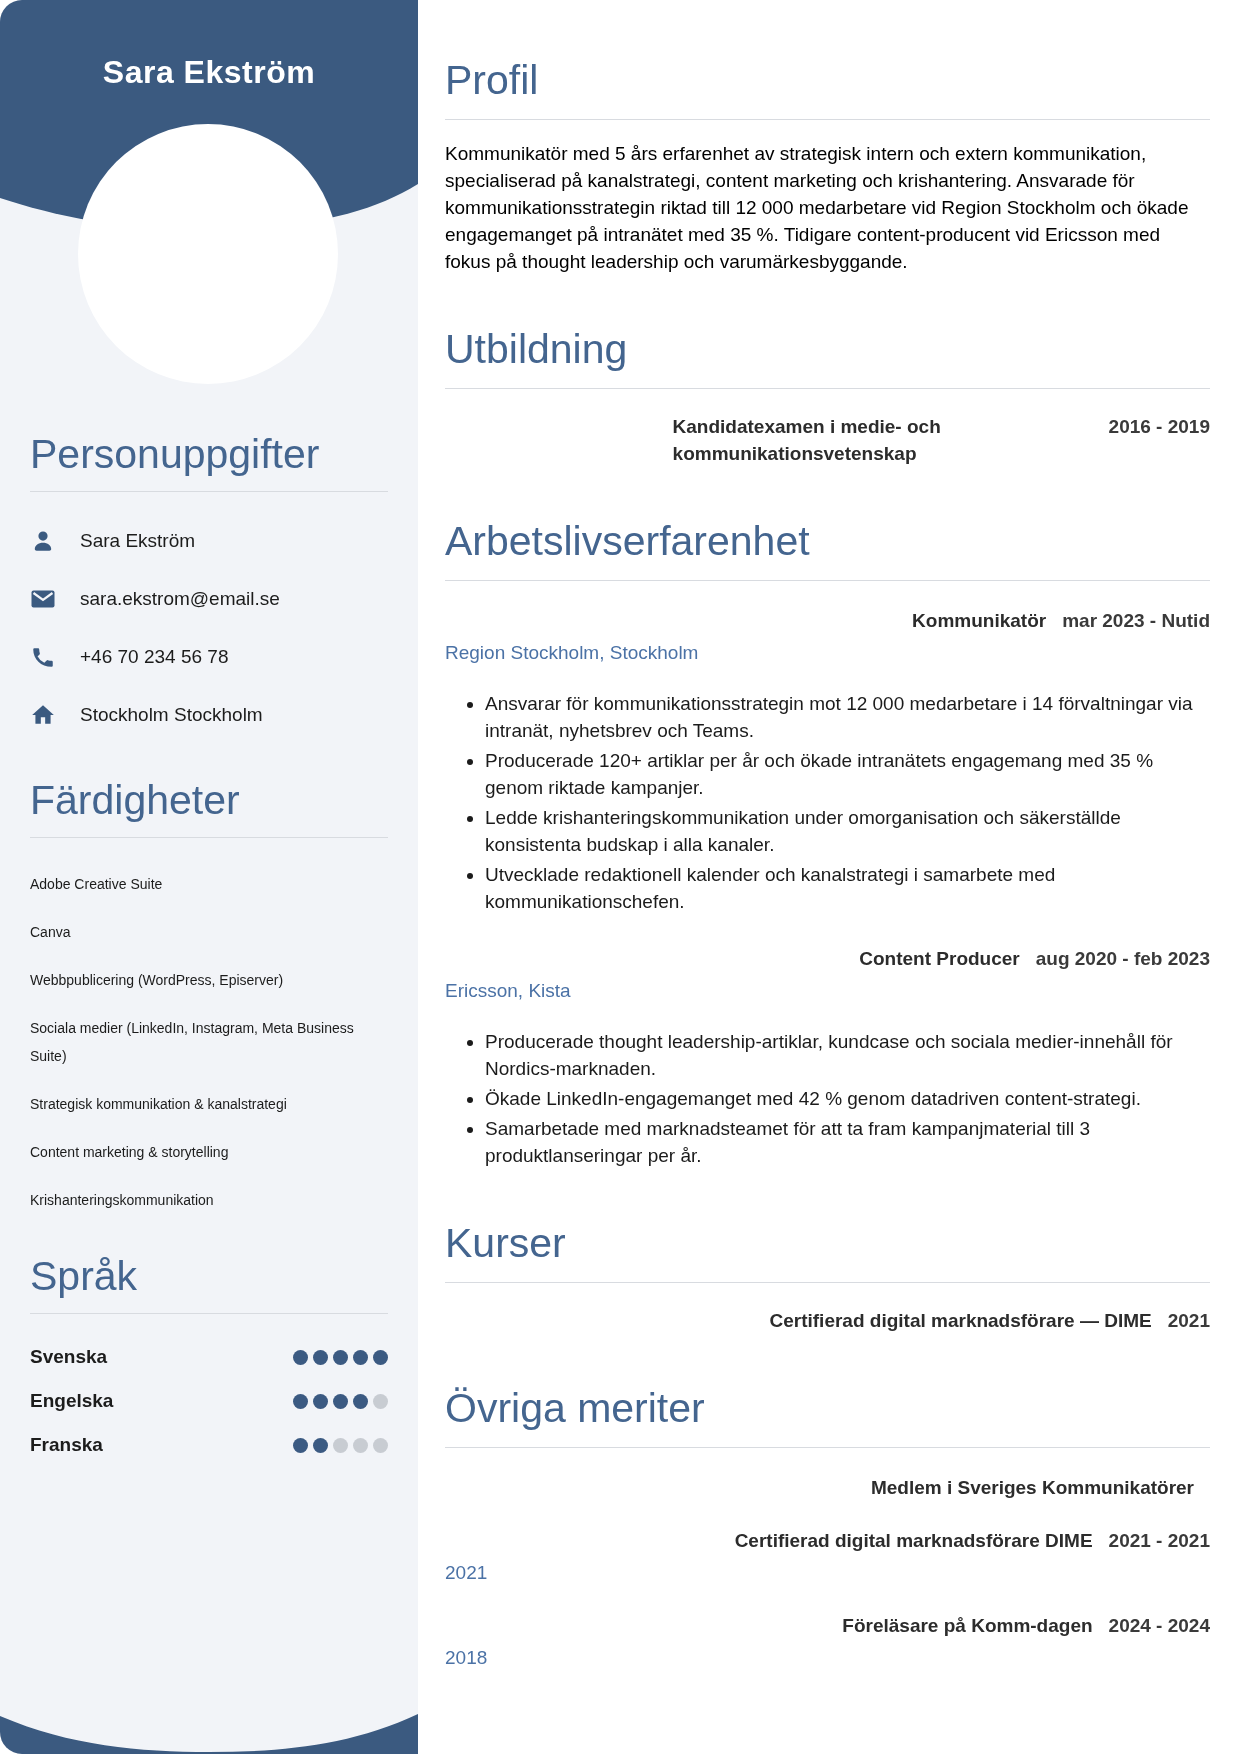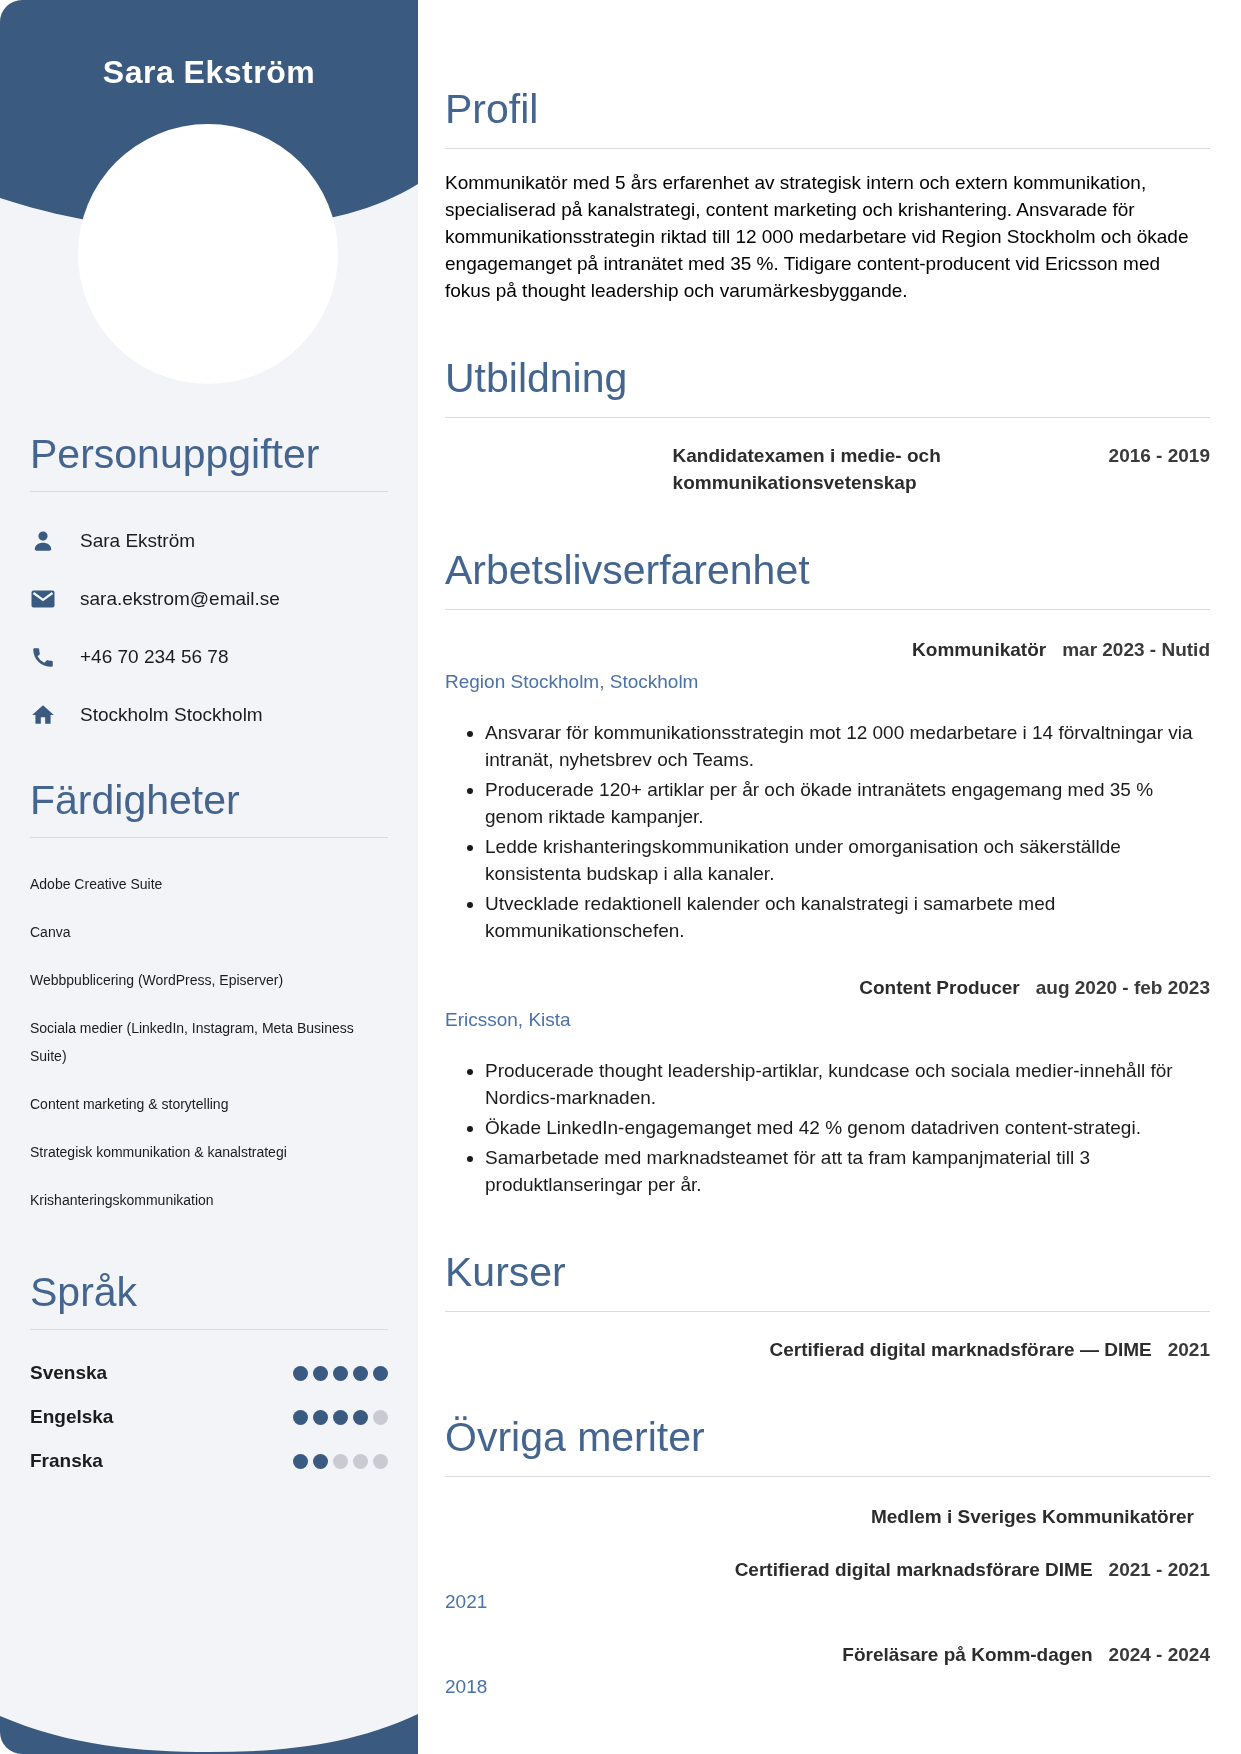--- a/index.html
+++ b/index.html
@@ -17,33 +17,33 @@
   .photo { position:absolute; top:124px; left:78px; width:260px; height:260px;
            border-radius:50%; background:#ffffff; }
   .side-content { position:relative; padding:432px 30px 0 30px; }
   h2 { font-size:41px; font-weight:400; color:#44658f; line-height:1.1; }
   .rule { border-top:1px solid #d8dbe0; margin-top:14px; }
   .contacts { list-style:none; margin-top:36px; }
   .contact { display:flex; align-items:center; gap:24px; margin-bottom:32px; font-size:19px; }
   .contact .cicon { flex:0 0 26px; height:26px; }
   .contact svg { width:26px; height:26px; fill:#3b5a80; display:block; }
   .side-sec { margin-top:50px; }
-  .lang-sec { margin-top:56px; }
+  .lang-sec { margin-top:40px; }
   .skills { list-style:none; margin-top:32px; }
   .skills li { font-size:14px; line-height:28px; margin-bottom:20px; }
   .langs { list-style:none; margin-top:32px; }
   .lang { display:flex; justify-content:space-between; align-items:center; margin-bottom:22px; font-size:19px;font-weight:bold; }
   .dots { display:flex; gap:5px; }
   .dot { width:15px; height:15px; border-radius:50%; background:#c8ccd2; }
   .dot-filled { background:#3b5a82; }
   .side-footer { position:absolute; bottom:0; left:0; width:418px; height:70px; }
   .side-footer svg { display:block; width:418px; height:70px; }
 
   
-  .main { flex:1 1 auto; padding:87px 31px 0 27px; }
+  .main { flex:1 1 auto; padding:58px 31px 0 27px; }
   .sec { margin-top:52px; }
   .sec:first-child { margin-top:0; }
   .sec-rule { border-top:1px solid #d8dbe0; margin-top:16px; }
   .profile-text { margin-top:20px; font-size:19px; line-height:27px; color:#000000; }
   .entries { margin-top:4px; }
   .entry { margin-top:24px; }
   .erow { display:flex; justify-content:flex-end; align-items:flex-start; gap:16px; }
   .etitle { font-weight:700; font-size:19px; line-height:27px; color:#2c2c2c; max-width:620px; }
   .etitle.w-narrow { max-width:420px; }
   .edate { font-weight:700; font-size:19px; line-height:27px; color:#3a3a3a; white-space:nowrap; }
@@ -115,22 +115,22 @@
 
       <section class="side-sec">
         <h2>Färdigheter</h2>
         <div class="rule"></div>
         <ul class="skills">
 
         <li>Adobe Creative Suite</li>
             <li>Canva</li>
             <li>Webbpublicering (WordPress, Episerver)</li>
             <li>Sociala medier (LinkedIn, Instagram, Meta Business Suite)</li>
+            <li>Strategisk kommunikation &amp; kanalstrategi</li>
             <li>Content marketing &amp; storytelling</li>
-            <li>Strategisk kommunikation &amp; kanalstrategi</li>
             <li>Krishanteringskommunikation</li>
           </ul>
       </section>
 
       <section class="side-sec lang-sec">
         <h2>Språk</h2>
         <div class="rule"></div>
         <ul class="langs">
 
         <li class="lang">

